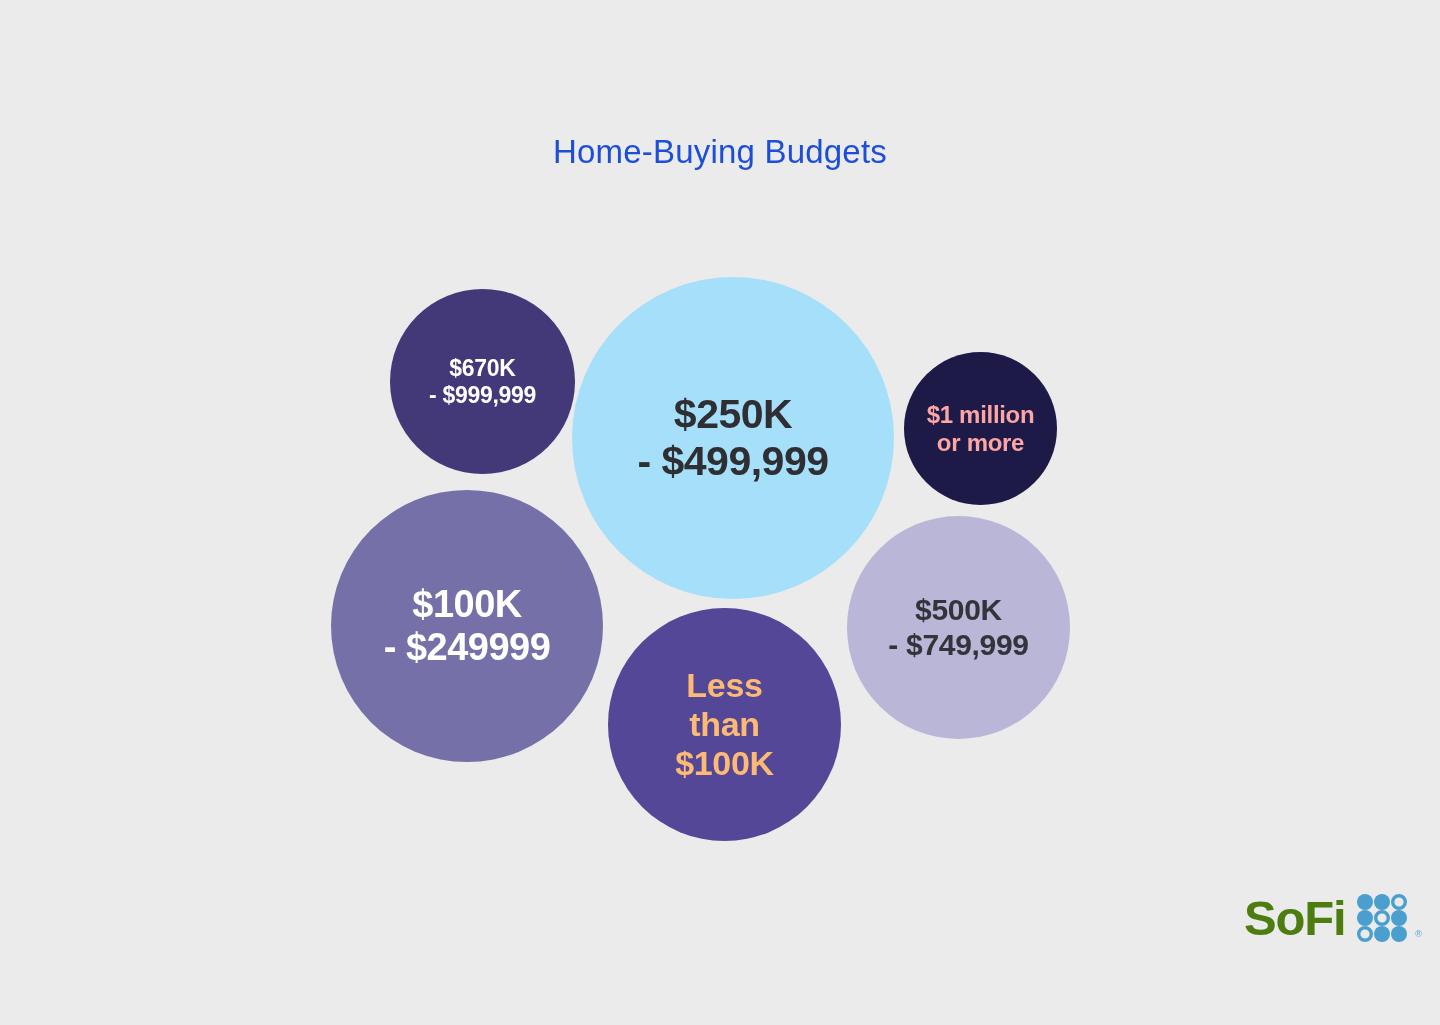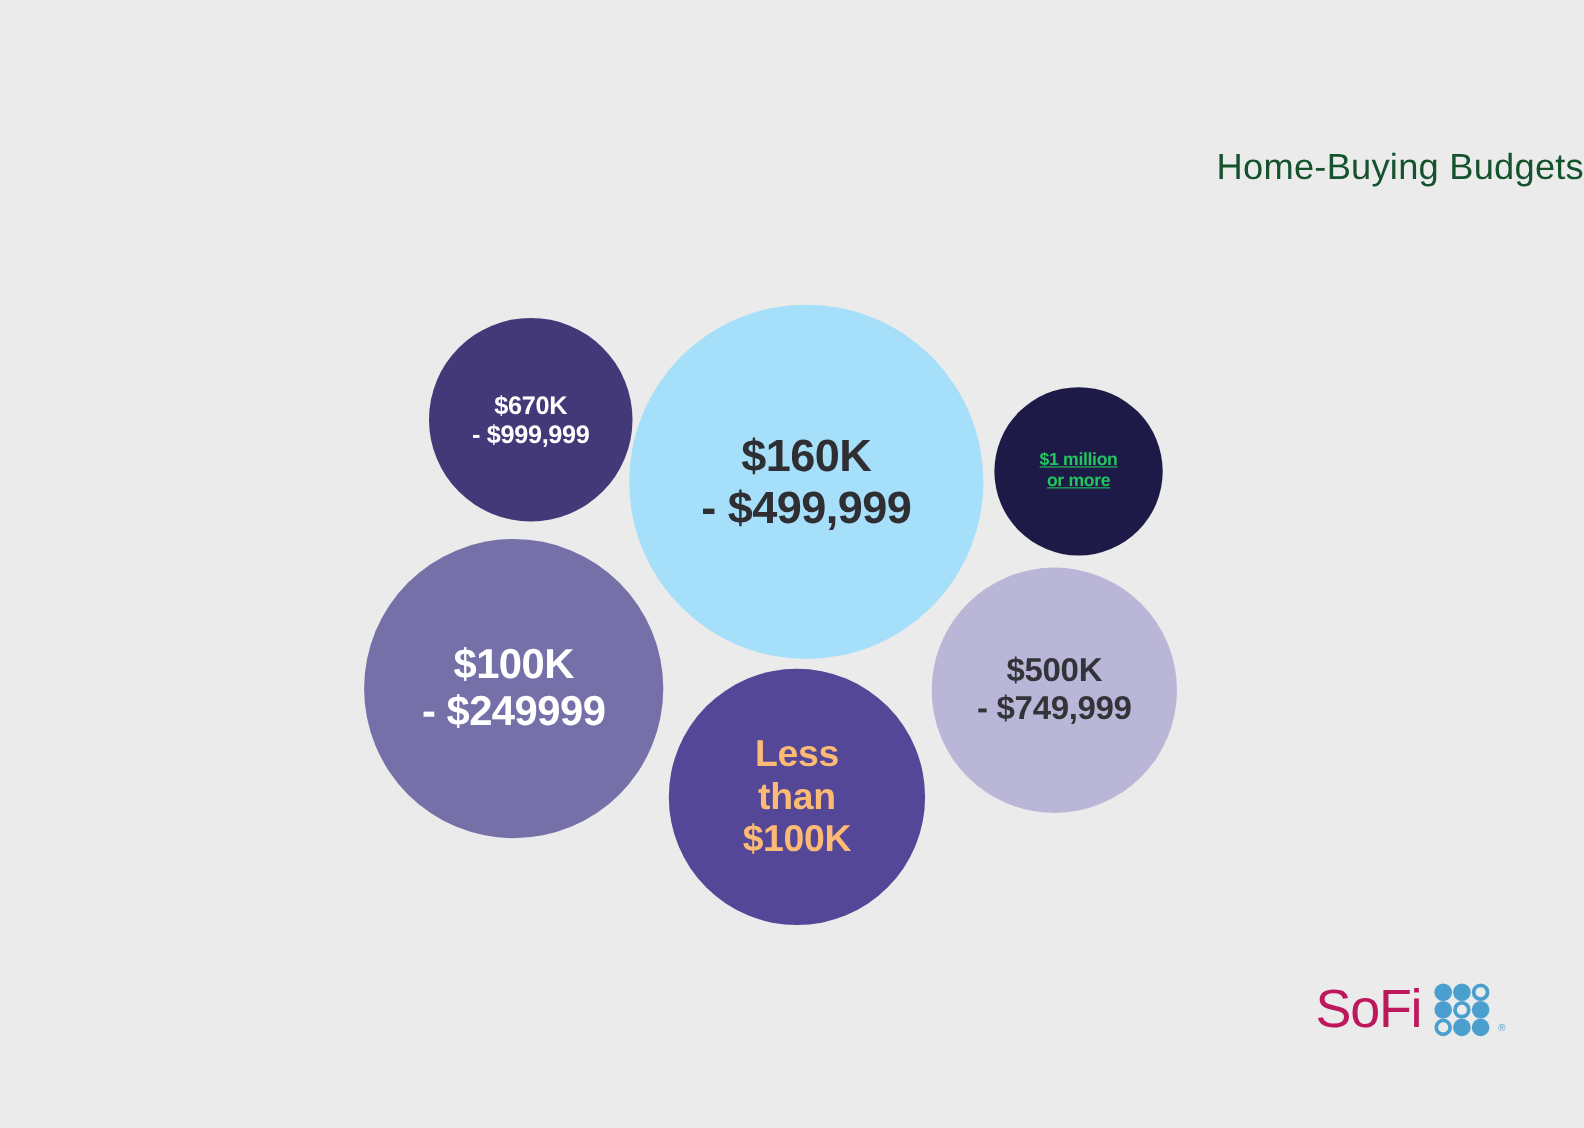--- a/index.html
+++ b/index.html
@@ -21,25 +21,25 @@
     height: 1025px;
     background: #ebebeb;
   }
 
   
   #chart-title {
     position: absolute;
     left: 0;
     top: 133px;
     width: 1440px;
-    text-align: right;
+    text-align: center;
     font-size: 33px;
     font-weight: 400;
     letter-spacing: 0.2px;
-    color: #14532d;
+    color: #1d4ed8;
     white-space: nowrap;
   }
 
   
   #bubble-field {
     position: absolute;
     left: 0;
     top: 0;
     width: 1440px;
     height: 1025px;
@@ -121,40 +121,40 @@
     color: #ffffff;
   }
 
   #bubble-1m {
     left: 904px; top: 352px;
     width: 153px; height: 153px;
     background: #1d1a47;
     z-index: 1;
   }
   #bubble-1m .bubble-label {
-    font-size: 16px;
-    color: #22c55e;
-    text-decoration: underline;
+    font-size: 24px;
+    color: #fca5a5;
   }
 
   
   #sofi-logo {
     position: absolute;
     left: 1196px;
     top: 893px;
     display: flex;
     align-items: center;
     gap: 11px;
   }
   #sofi-wordmark {
     font-size: 49px;
-    font-weight: normal;
-    color: #be185d;
+    font-weight: bold;
+    color: #4d7c0f;
     letter-spacing: -1.2px;
     line-height: 1;
+    margin-left: 48px;
   }
   #sofi-dot-grid {
     display: block;
   }
   #sofi-registered {
     font-size: 9px;
     color: #4a9fce;
     align-self: flex-end;
     margin-bottom: 4px;
     margin-left: -4px;
@@ -163,21 +163,21 @@
 </head>
 <body>
 
 <div id="infographic">
 
   <div id="chart-title">Home-Buying Budgets</div>
 
   <div id="bubble-field">
 
     <div class="bubble" id="bubble-250k">
-      <span class="bubble-label">$160K
+      <span class="bubble-label">$250K
 - $499,999</span>
     </div>
 
     <div class="bubble" id="bubble-100k">
       <span class="bubble-label">$100K
 - $249999</span>
     </div>
 
     <div class="bubble" id="bubble-less-100k">
       <span class="bubble-label">Less

